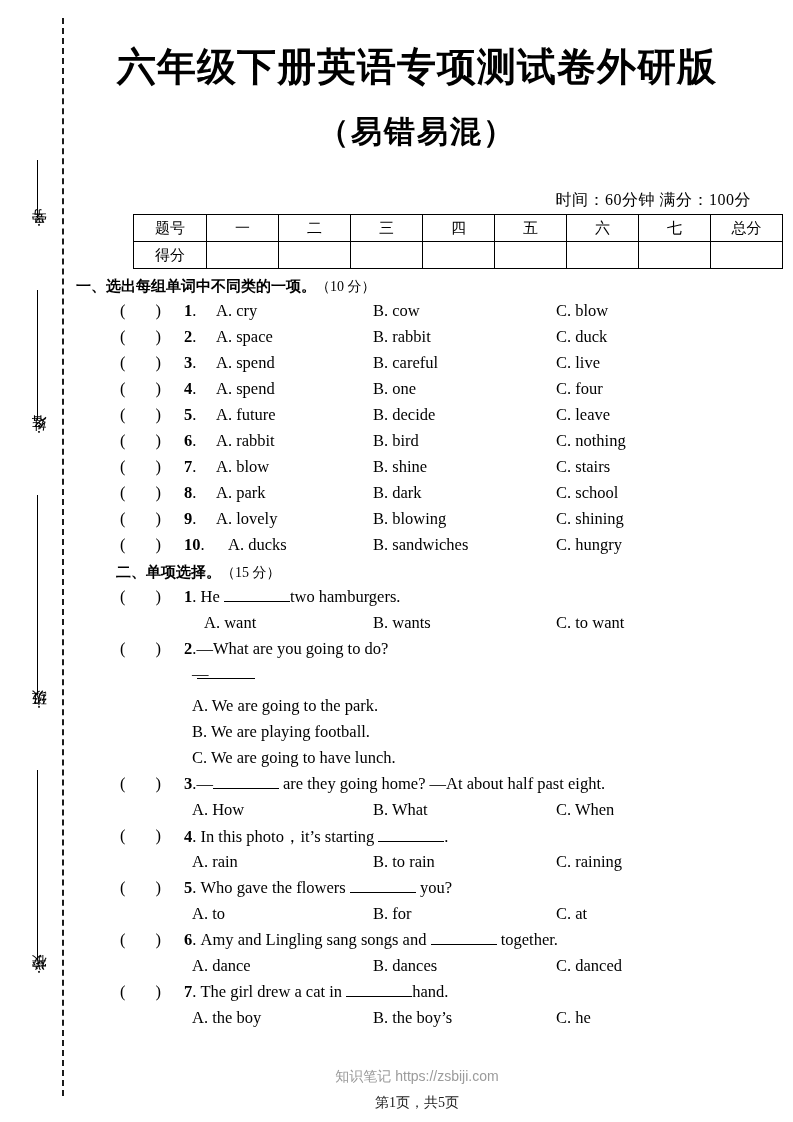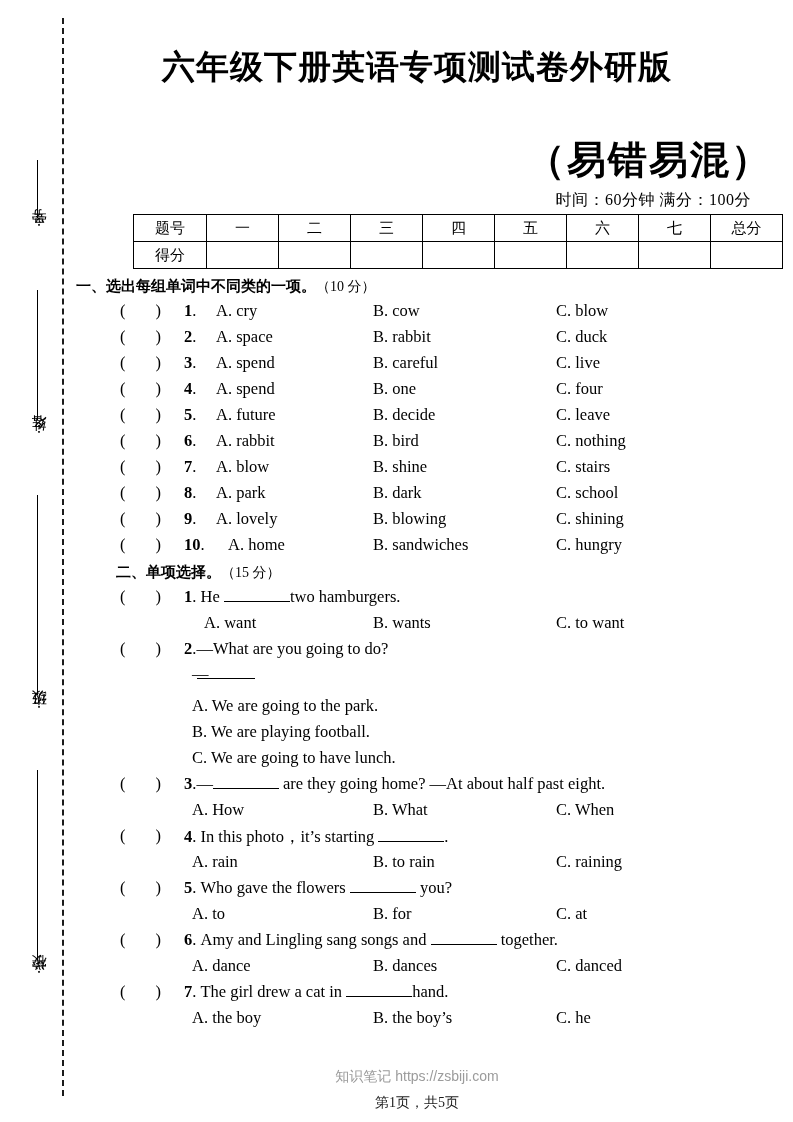--- a/index.html
+++ b/index.html
@@ -55,36 +55,35 @@
   }
 
   
   .title {
     position: absolute;
     left: 62px;
     top: 46px;
     width: 710px;
     text-align: center;
     font-family: "Liberation Serif", "DejaVu Serif", serif;
-    font-size: 33px;
+    font-size: 39px;
     font-weight: 700;
     letter-spacing: 1px;
     line-height: 42px;
   }
   .subtitle {
     position: absolute;
     left: 62px;
     top: 112px;
     width: 710px;
-    text-align: right;
-    font-size: 39px;
+    text-align: center;
+    font-size: 31px;
     font-weight: 700;
     letter-spacing: 2px;
     line-height: 40px;
-    margin-top: 28px;
   }
 
   
   .timeline {
     position: absolute;
     right: 42px;
     top: 190px;
     font-size: 16px;
     letter-spacing: 0.5px;
     white-space: nowrap;
@@ -306,21 +305,21 @@
 <div class="qrow" style="top:509px;">
   <span class="paren">(<span class="gap"></span>)</span>
   <span class="qstem"><span class="qnum">9</span>.</span>
   <span class="opt-a">A. lovely</span>
   <span class="opt-b">B. blowing</span>
   <span class="opt-c">C. shining</span>
 </div>
 <div class="qrow" style="top:535px;">
   <span class="paren">(<span class="gap"></span>)</span>
   <span class="qstem"><span class="qnum">10</span>.</span>
-  <span class="opt-a" style="left:152px;">A. home</span>
+  <span class="opt-a" style="left:152px;">A. ducks</span>
   <span class="opt-b">B. sandwiches</span>
   <span class="opt-c">C. hungry</span>
 </div>
 
 <div class="section-head" style="top:563px;margin-left:40px;">
   <span>二、单项选择。</span><span class="pts">（15 分）</span>
 </div>
 
 <div class="qrow" style="top:587px;">
   <span class="paren">(<span class="gap"></span>)</span>

